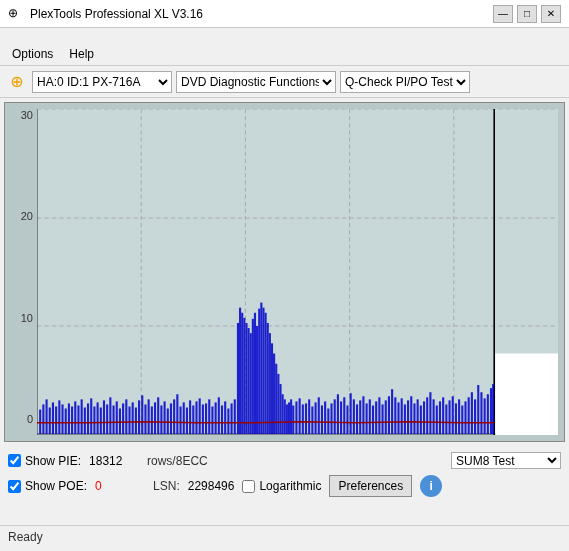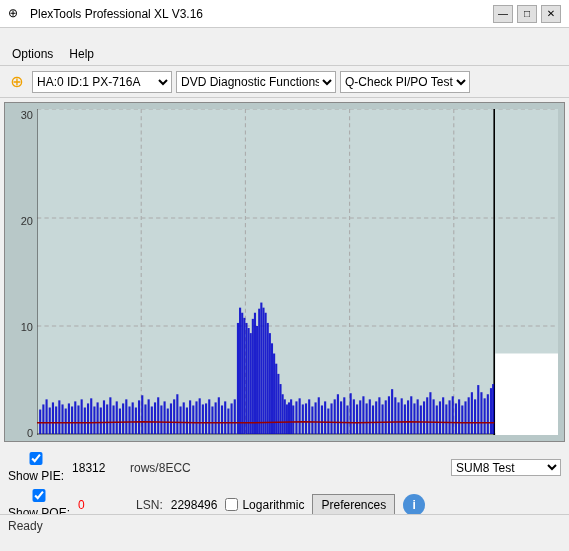--- a/index.html
+++ b/index.html
@@ -117,21 +117,21 @@
       background: #c0d0d0;
     }
     .chart-svg {
       width: 100%;
       height: 100%;
     }
     .y-axis-labels {
       position: absolute;
       left: 0;
       top: 6px;
-      bottom: 2px;
+      bottom: 16px;
       width: 30px;
       display: flex;
       flex-direction: column;
       justify-content: space-between;
     }
     .y-label {
       font-size: 11px;
       color: #333;
       text-align: right;
       padding-right: 2px;
@@ -145,22 +145,22 @@
       flex-direction: column;
       gap: 6px;
     }
     .controls-row1, .controls-row2 {
       display: flex;
       align-items: center;
       gap: 8px;
     }
     .checkbox-group {
       display: flex;
+      align-items: center;
       gap: 4px;
-      flex-direction: column;
     }
     .value-display {
       font-size: 12px;
       min-width: 50px;
     }
     .value-pie { color: #000; }
     .value-poe { color: red; }
     .rows-label { font-size: 12px; color: #333; }
     .lsn-label { font-size: 12px; color: #333; }
     .lsn-value { font-size: 12px; color: #000; }
@@ -214,21 +214,21 @@
     .status-bar {
       height: 22px;
       background: #f0f0f0;
       border-top: 1px solid #ccc;
       display: flex;
       align-items: center;
       padding: 0 8px;
       font-size: 12px;
       color: #333;
       position: absolute;
-      bottom: 15px;
+      bottom: 4px;
       left: 0;
       right: 0;
     }
   </style>
 </head>
 <body>
 
 <div class="title-bar">
   <div class="title-bar-left">
     <span class="title-bar-icon">⊕</span>

